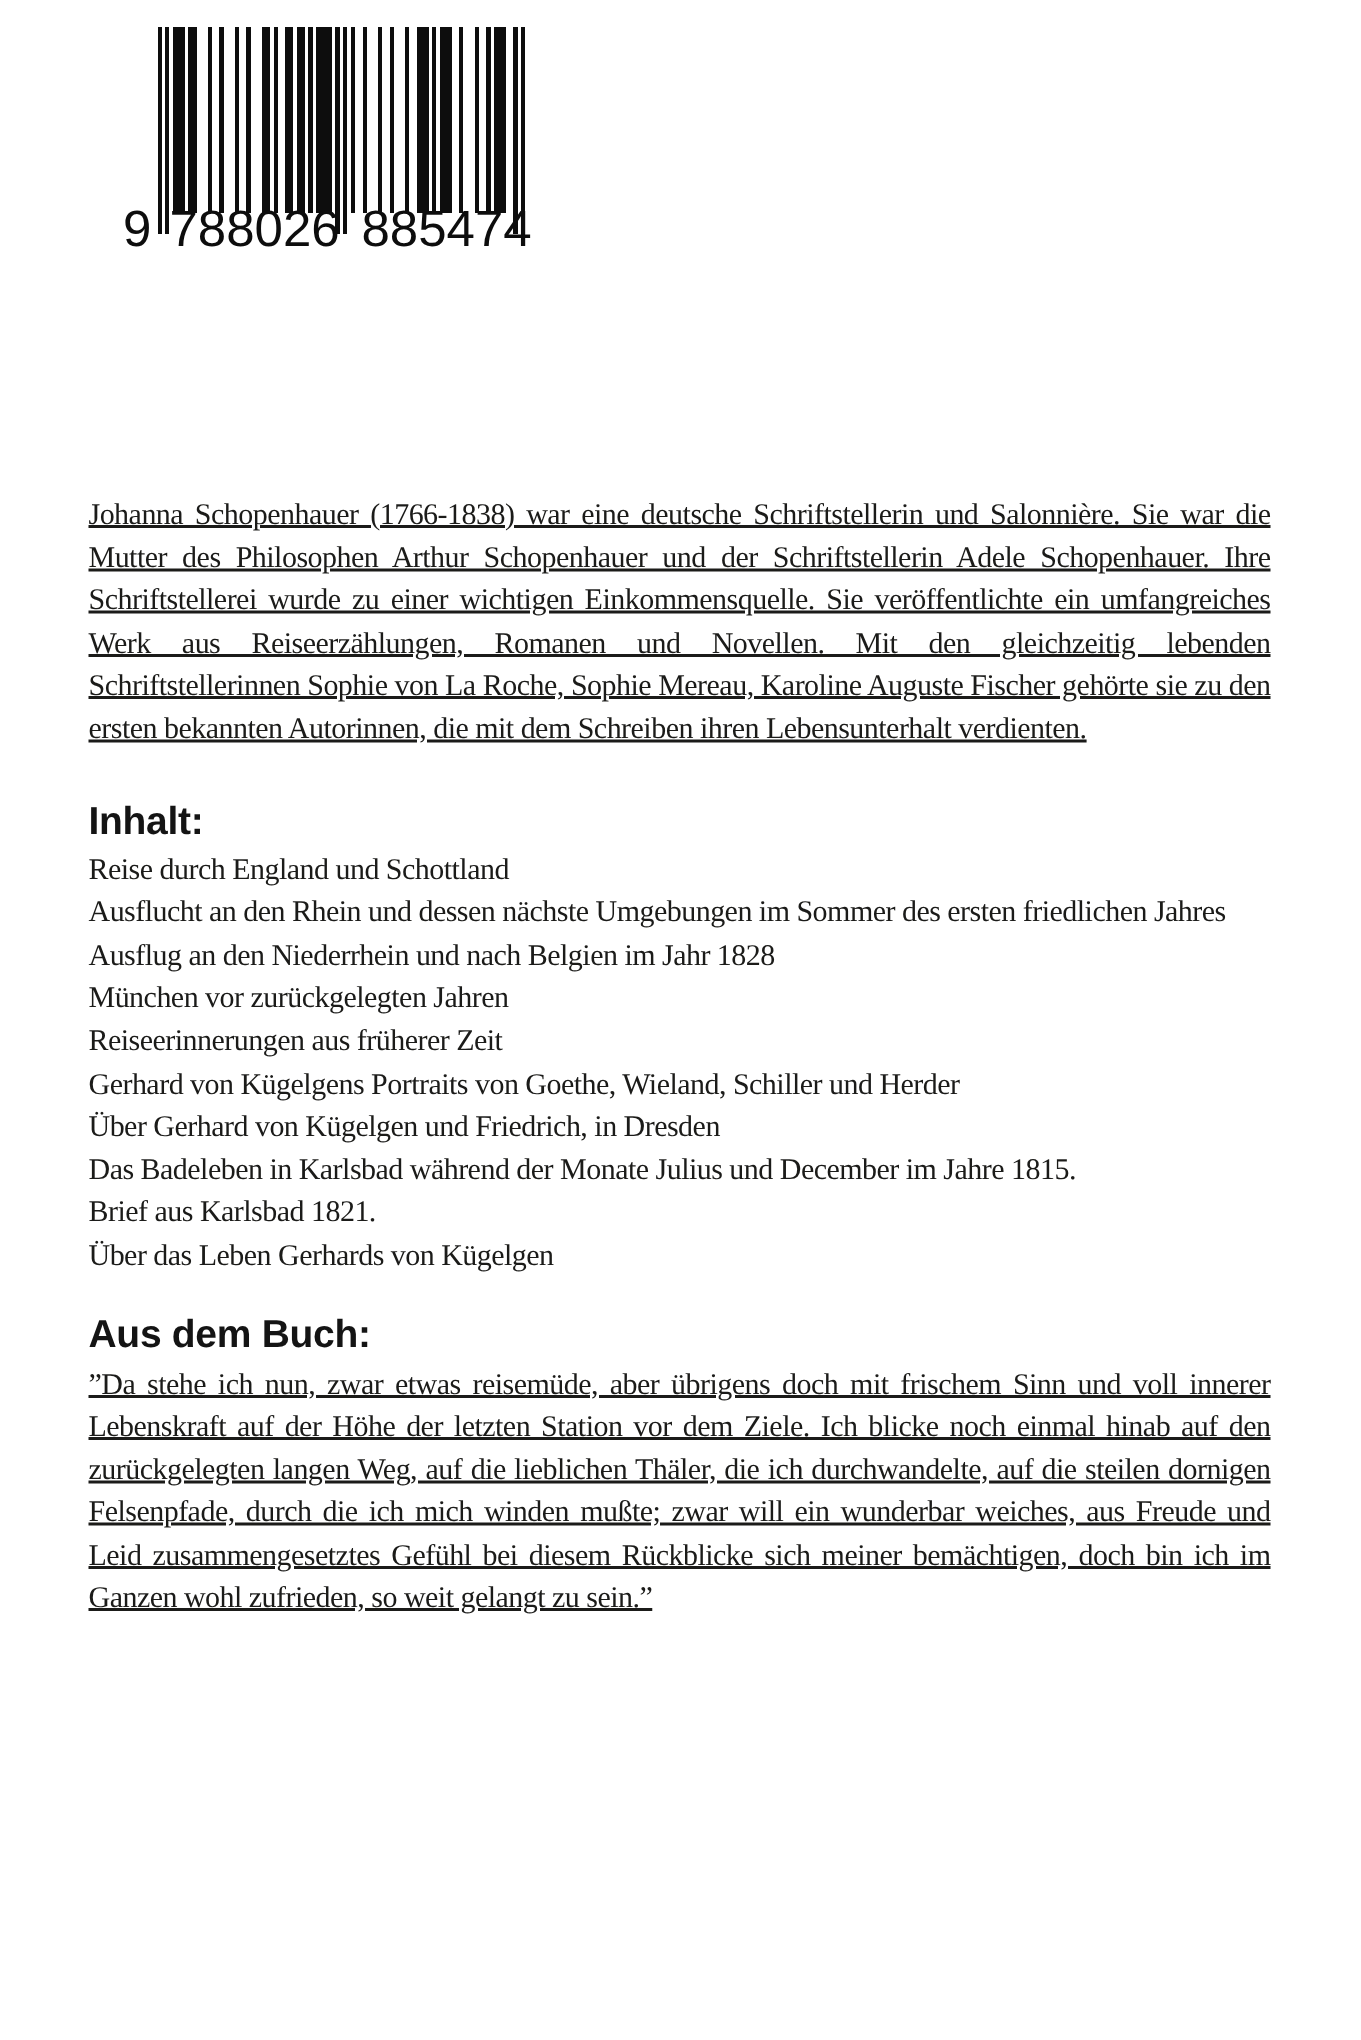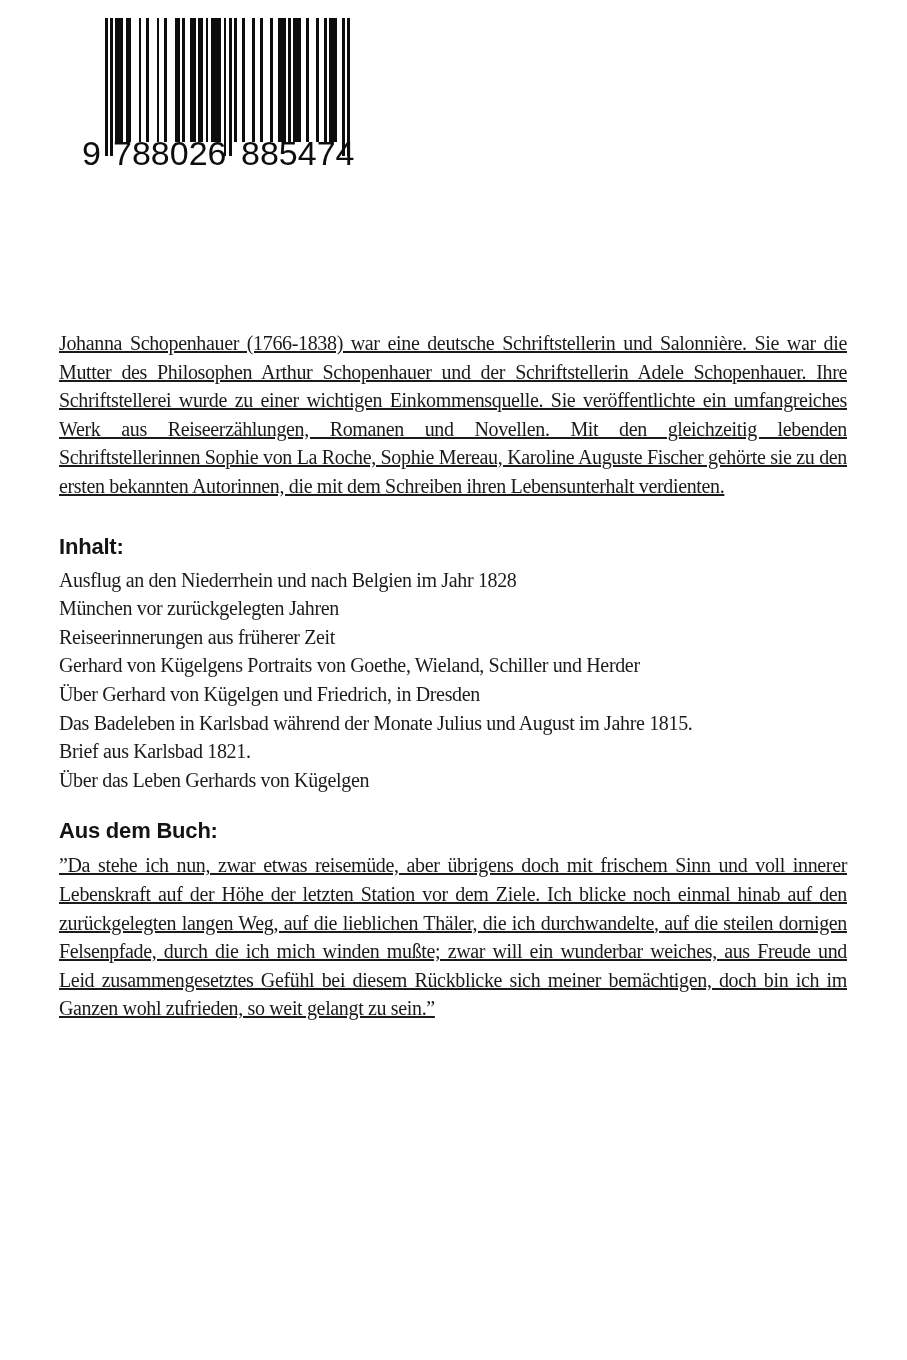--- a/index.html
+++ b/index.html
@@ -27,21 +27,21 @@
   .bc-g2 { left: 136px; width: 108px; text-align: center; margin-left: 23px; }
 
   
   .text-block {
     position: absolute; left: 59px; top: 329px; width: 788px;
     font-size: 20px; line-height: 28.6px; letter-spacing: -0.35px;
   }
   .para { text-align: justify; text-justify: inter-word; text-decoration: underline; }
   .heading {
     font-family: "Liberation Sans", sans-serif;
-    font-weight: 700; font-size: 22px; line-height: 30px;
+    font-weight: 700; font-size: 26px; line-height: 30px;
     letter-spacing: -0.2px; color: #141414;
   }
   .heading-inhalt { margin-top: 31px; margin-bottom: 4px; }
   .heading-buch   { margin-top: 22px; margin-bottom: 5px; }
   .contents-item  { hyphens: auto; }
 </style>
 </head>
 <body>
 
 <div class="page">
@@ -85,26 +85,28 @@
   </div>
 
   <div class="text-block">
 
     <p class="para">Johanna Schopenhauer (1766-1838) war eine deutsche Schriftstellerin und Salonnière. Sie war die Mutter des Philosophen Arthur Schopenhauer und der Schriftstellerin Adele Schopenhauer. Ihre Schriftstellerei wurde zu einer wichtigen Einkommensquelle. Sie veröffentlichte ein umfangreiches Werk aus Reiseerzählungen, Romanen und Novellen. Mit den gleichzeitig lebenden Schriftstellerinnen Sophie von La Roche, Sophie Mereau, Karoline Auguste Fischer gehörte sie zu den ersten bekannten Autorinnen, die mit dem Schreiben ihren Lebensunterhalt verdienten.</p>
 
     <h2 class="heading heading-inhalt">Inhalt:</h2>
 
     <div class="contents">
 
+        <div class="contents-item">Reise durch England und Schottland</div>
+        <div class="contents-item">Ausflucht an den Rhein und dessen nächste Umgebungen im Sommer des ersten friedli­chen Jahres</div>
         <div class="contents-item">Ausflug an den Niederrhein und nach Belgien im Jahr 1828</div>
         <div class="contents-item">München vor zurückgelegten Jahren</div>
         <div class="contents-item">Reiseerinnerungen aus früherer Zeit</div>
         <div class="contents-item">Gerhard von Kügelgens Portraits von Goethe, Wieland, Schiller und Herder</div>
         <div class="contents-item">Über Gerhard von Kügelgen und Friedrich, in Dresden</div>
-        <div class="contents-item">Das Badeleben in Karlsbad während der Monate Julius und August im Jahre 1815.</div>
+        <div class="contents-item">Das Badeleben in Karlsbad während der Monate Julius und December im Jahre 1815.</div>
         <div class="contents-item">Brief aus Karlsbad 1821.</div>
         <div class="contents-item">Über das Leben Gerhards von Kügelgen</div>
       </div>
 
     <h2 class="heading heading-buch">Aus dem Buch:</h2>
 
     <p class="para">”Da stehe ich nun, zwar etwas reisemüde, aber übrigens doch mit frischem Sinn und voll innerer Lebenskraft auf der Höhe der letzten Station vor dem Ziele. Ich blicke noch einmal hinab auf den zurückgelegten langen Weg, auf die lieblichen Thäler, die ich durchwandelte, auf die steilen dornigen Felsenpfade, durch die ich mich winden mußte; zwar will ein wunderbar weiches, aus Freude und Leid zusammengesetztes Gefühl bei diesem Rückblicke sich meiner bemächtigen, doch bin ich im Ganzen wohl zufrieden, so weit gelangt zu sein.”</p>
 
   </div>
 </div>

